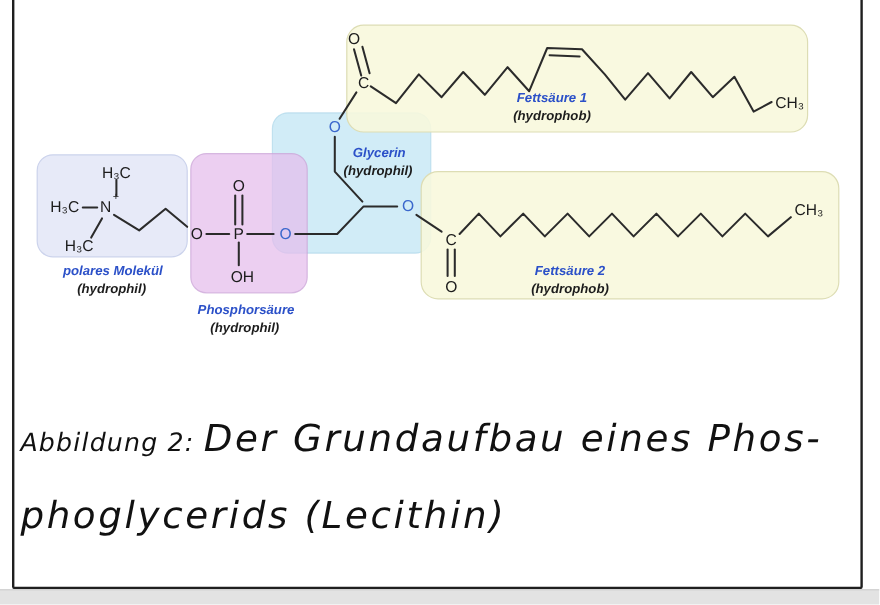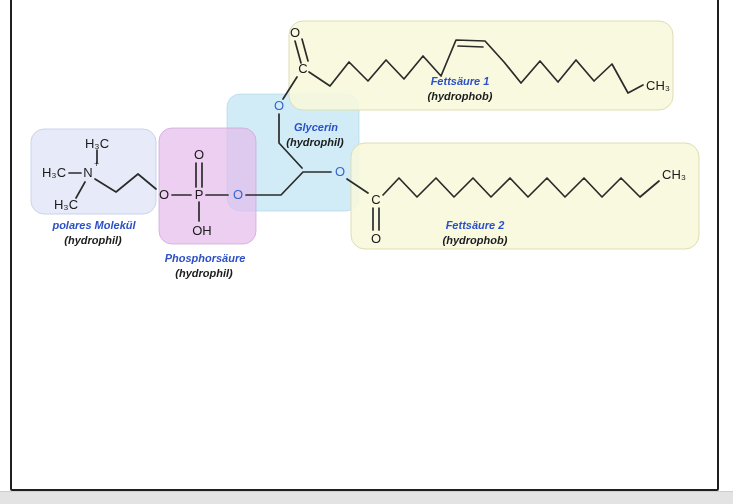--- a/index.html
+++ b/index.html
@@ -109,15 +109,19 @@
       <text class="region-sub" text-anchor="middle" x="315" y="146">(hydrophil)</text>
 
       <text class="region-label" text-anchor="middle" x="460" y="85">Fettsäure 1</text>
       <text class="region-sub" text-anchor="middle" x="460" y="100">(hydrophob)</text>
 
       <text class="region-label" text-anchor="middle" x="475" y="229">Fettsäure 2</text>
       <text class="region-sub" text-anchor="middle" x="475" y="244">(hydrophob)</text>
     </g>
   </svg>
 
+  <div class="caption">
+    <span class="prefix">Abbildung 2: </span><span>Der Grundaufbau eines Phos-</span><br>
+    <span>phoglycerids (Lecithin)</span>
+  </div>
 
   <div class="bottom-strip"></div>
 </div>
 
 </body></html>

